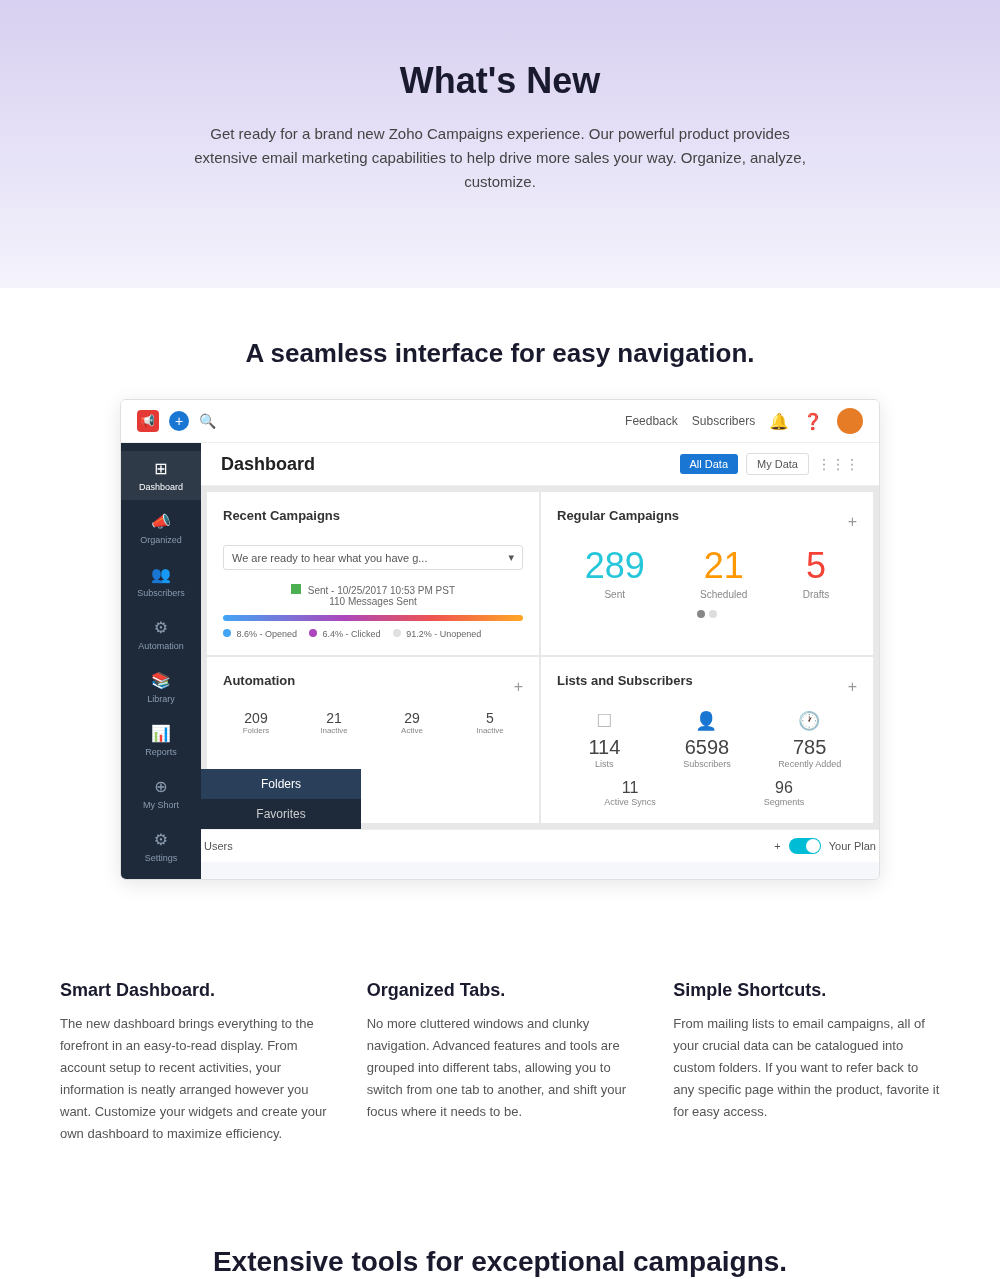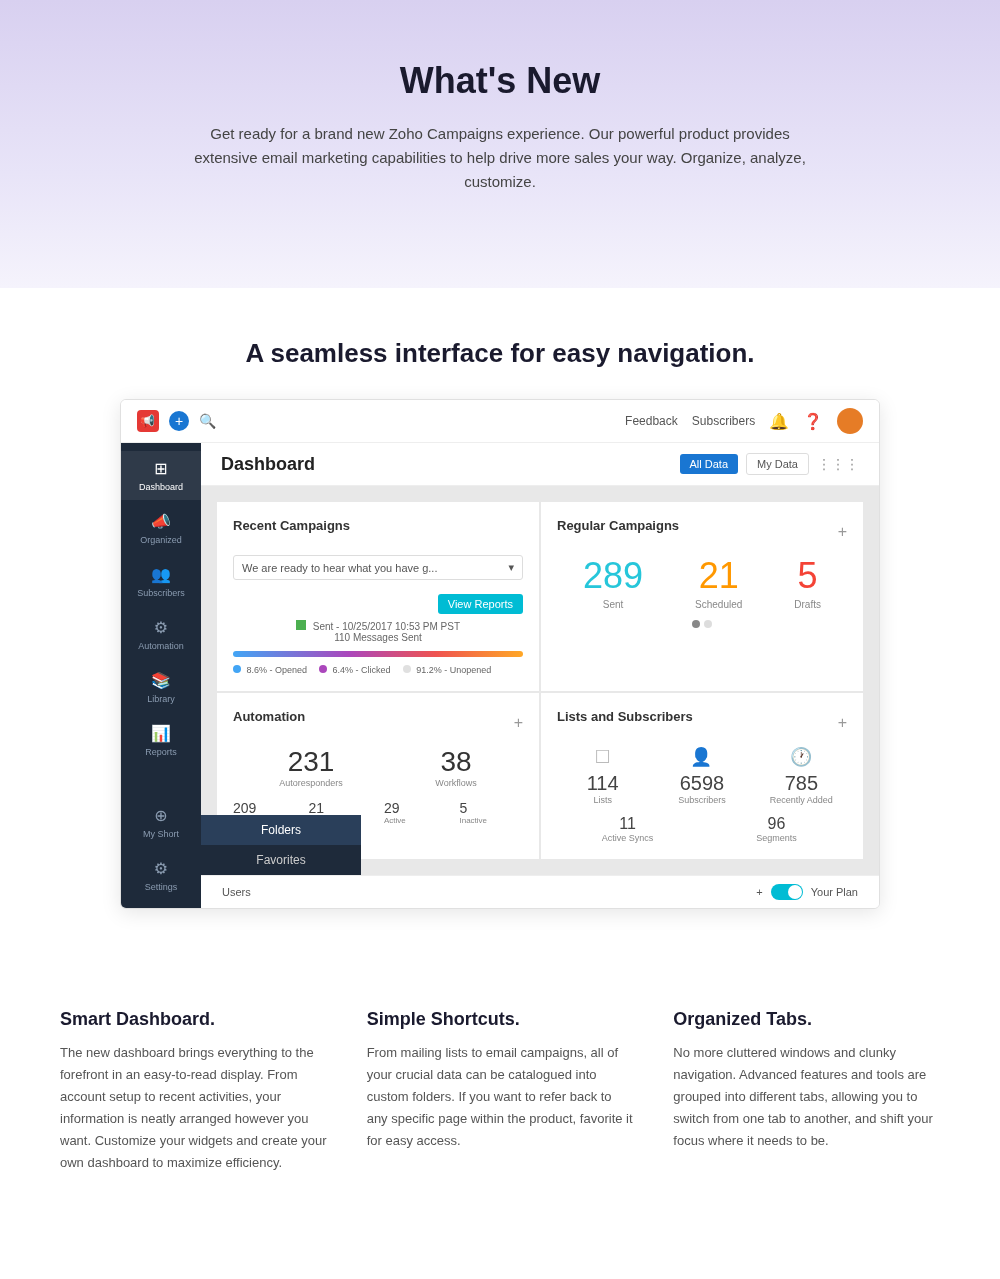--- a/index.html
+++ b/index.html
@@ -190,21 +190,21 @@
     .grid-icon {
       color: #999;
       font-size: 14px;
     }
 
     
     .dashboard-grid {
       display: grid;
       grid-template-columns: 1fr 1fr;
       gap: 2px;
-      padding: 16px;
+      padding: 6px;
       background: #e8e8e8;
     }
     .widget {
       background: #fff;
       padding: 16px;
     }
     .widget-title {
       font-size: 13px;
       font-weight: 600;
       color: #333;
@@ -340,21 +340,21 @@
     }
     .auto-label {
       font-size: 9px;
       color: #888;
       text-align: center;
     }
     .automation-grid {
       display: grid;
       grid-template-columns: repeat(4, 1fr);
       gap: 12px;
-      text-align: left;
+      text-align: center;
     }
     .auto-small {
       font-size: 14px;
       font-weight: 500;
       color: #444;
     }
     .auto-small-label {
       font-size: 8px;
       color: #888;
     }
@@ -404,21 +404,21 @@
     }
     .menu-item.active {
       background: #2a3f5a;
       color: #fff;
     }
 
     
     .dashboard-footer {
       background: #fff;
       border-top: 1px solid #eee;
-      padding: 8px 21px;
+      padding: 8px 3px;
       display: flex;
       align-items: center;
       font-size: 11px;
       color: #555;
     }
     .toggle-switch {
       width: 32px;
       height: 16px;
       background: #00bcd4;
       border-radius: 8px;
@@ -554,23 +554,20 @@
 
           <div class="widget">
             <div class="widget-header">
               <span class="widget-title">Recent Campaigns</span>
             </div>
             <div style="display:flex;align-items:center;margin-bottom:6px;">
               <div class="campaign-select">
                 <span>We are ready to hear what you have g...</span>
                 <span>▾</span>
               </div>
-            </div>
-            <div style="display:flex;justify-content:flex-end;margin-bottom:6px;">
-              <button class="view-reports-btn">View Reports</button>
             </div>
             <div class="campaign-meta">
               <span class="sent-label"></span>
               <span>Sent - 10/25/2017 10:53 PM PST</span>
             </div>
             <div class="messages-sent">110 Messages Sent</div>
             <div class="progress-bar">
               <div class="progress-fill" style="width:100%"></div>
             </div>
             <div class="campaign-stats">
@@ -612,30 +609,20 @@
               <div class="dot active"></div>
               <div class="dot"></div>
             </div>
           </div>
 
           <div class="widget">
             <div class="widget-header">
               <span class="widget-title">Automation</span>
               <span class="widget-add">+</span>
             </div>
-            <div class="automation-stats">
-              <div>
-                <div class="auto-big">231</div>
-                <div class="auto-label">Autoresponders</div>
-              </div>
-              <div>
-                <div class="auto-big">38</div>
-                <div class="auto-label">Workflows</div>
-              </div>
-            </div>
             <div class="automation-grid">
               <div>
                 <div class="auto-small">209</div>
                 <div class="auto-small-label">Folders</div>
               </div>
               <div>
                 <div class="auto-small">21</div>
                 <div class="auto-small-label">Inactive</div>
               </div>
               <div>
@@ -707,25 +694,25 @@
     </div>
   </div>
 </section>
 
 <section class="features-section">
   <div class="feature-item">
     <div class="feature-title">Smart Dashboard.</div>
     <div class="feature-text">The new dashboard brings everything to the forefront in an easy-to-read display. From account setup to recent activities, your information is neatly arranged however you want. Customize your widgets and create your own dashboard to maximize efficiency.</div>
   </div>
   <div class="feature-item">
+    <div class="feature-title">Organized Tabs.</div>
+    <div class="feature-text">No more cluttered windows and clunky navigation. Advanced features and tools are grouped into different tabs, allowing you to switch from one tab to another, and shift your focus where it needs to be.</div>
+  </div>
+  <div class="feature-item">
     <div class="feature-title">Simple Shortcuts.</div>
     <div class="feature-text">From mailing lists to email campaigns, all of your crucial data can be catalogued into custom folders. If you want to refer back to any specific page within the product, favorite it for easy access.</div>
   </div>
-  <div class="feature-item">
-    <div class="feature-title">Organized Tabs.</div>
-    <div class="feature-text">No more cluttered windows and clunky navigation. Advanced features and tools are grouped into different tabs, allowing you to switch from one tab to another, and shift your focus where it needs to be.</div>
-  </div>
 </section>
 
 <section class="tools-section">
   <h2 class="tools-title">Extensive tools for exceptional campaigns.</h2>
 
 </section>
 
 </body></html>

